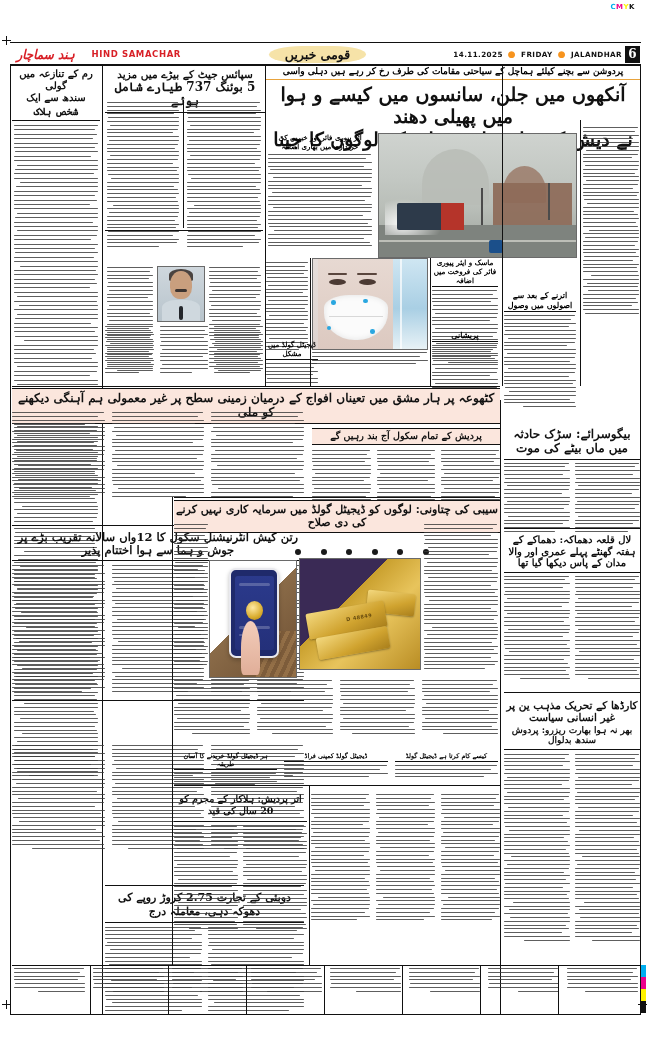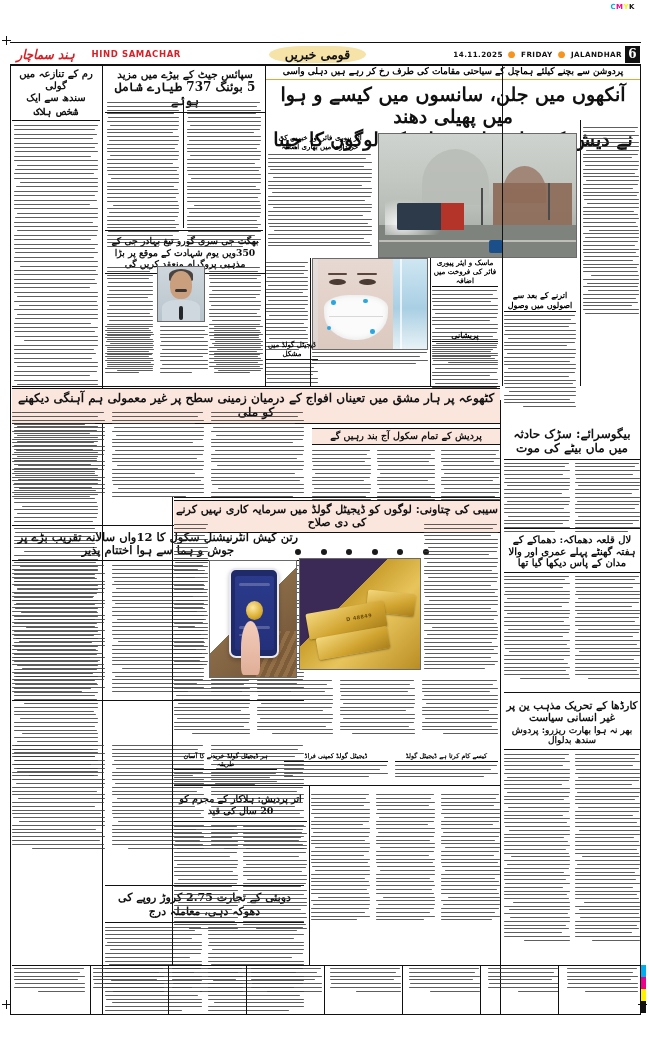--- a/index.html
+++ b/index.html
@@ -411,23 +411,20 @@
         <i style="width:99%"></i>
       <i style="width:92%"></i>
         <i style="width:100%"></i>
         <i style="width:97%"></i>
         <i style="width:76%"></i>
     </div>
   </div>
   <div class="vline" style="left:183px;top:100px;height:128px;"></div>
   <div class="hline" style="left:105px;top:230px;width:158px;"></div>
 
-  <div class="col" style="left:105px;top:233px;width:160px;">
-    <div class="hl urdu hl-ul" style="font-size:9.2px;padding:2px 2px 3px;line-height:1.25;">بھگت جی سری گورو تیغ بہادر جی کے 350ویں یوم شہادت کے موقع پر بڑا مذہبی پروگرام منعقد کریں گی</div>
-  </div>
 
   <div class="photo portrait" style="left:157px;top:266px;width:48px;height:56px;">
     <div class="body"></div>
       <div class="hair"></div>
       <div class="head"></div>
       <div class="mous"></div>
       <div class="mic"></div>
   </div>
 
   <div class="col" style="left:105px;top:266px;width:50px;">

